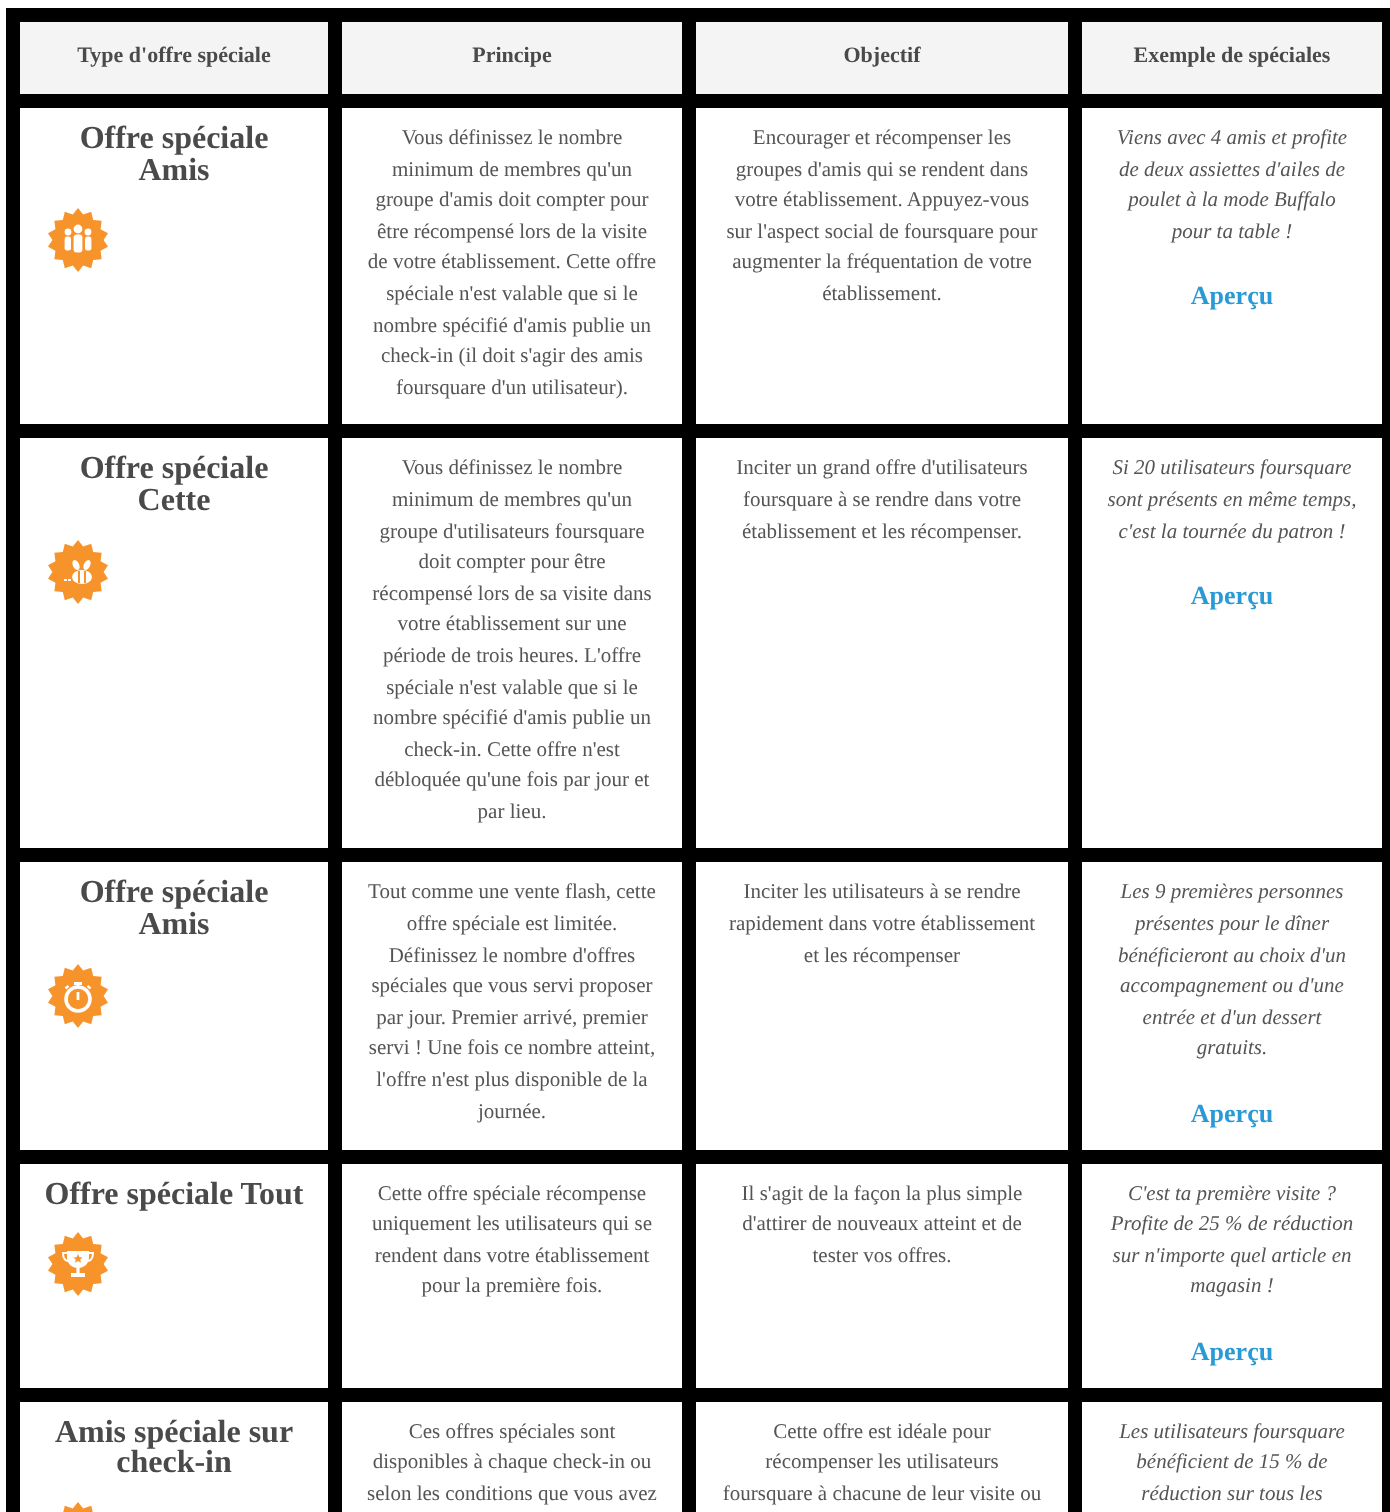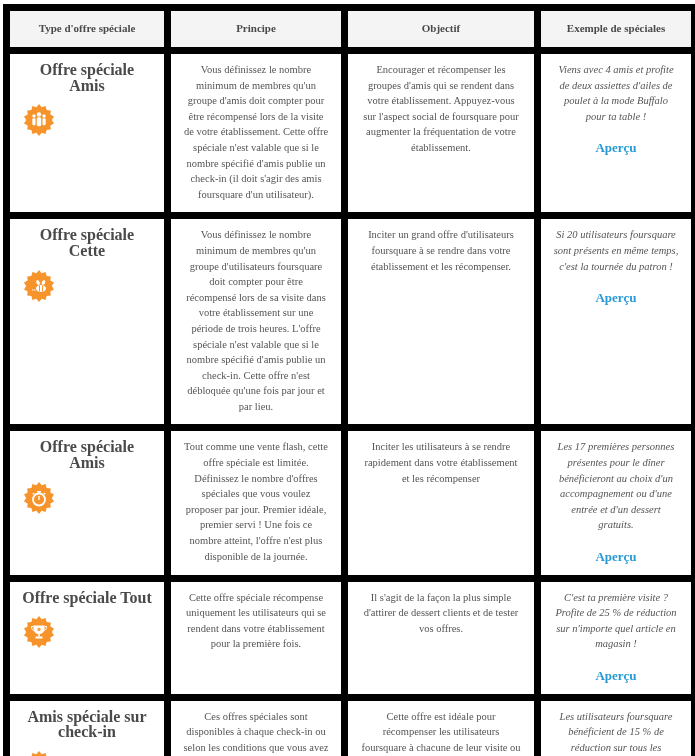--- a/index.html
+++ b/index.html
@@ -112,43 +112,43 @@
         <svg class="badge" viewBox="0 0 34 34">
           <use href="#seal" fill="#f7932b"></use>
           <circle cx="17" cy="18.5" r="6" fill="none" stroke="#fff" stroke-width="1.8"></circle>
           <rect x="16.3" y="15" width="1.4" height="4" fill="#fff"></rect>
           <rect x="15" y="10" width="4" height="1.5" fill="#fff"></rect>
           <rect x="16.4" y="11" width="1.2" height="2" fill="#fff"></rect>
           <rect x="10.5" y="12" width="2" height="1.2" fill="#fff" transform="rotate(-40 11.5 12.6)"></rect>
           <rect x="21.5" y="12" width="2" height="1.2" fill="#fff" transform="rotate(40 22.5 12.6)"></rect>
         </svg>
       </td>
-      <td>Tout comme une vente flash, cette offre spéciale est limitée. Définissez le nombre d'offres spéciales que vous voulez proposer par jour. Premier idéale, premier servi ! Une fois ce nombre atteint, l'offre n'est plus disponible de la journée.</td>
+      <td>Tout comme une vente flash, cette offre spéciale est limitée. Définissez le nombre d'offres spéciales que vous servi proposer par jour. Premier arrivé, premier servi ! Une fois ce nombre atteint, l'offre n'est plus disponible de la journée.</td>
       <td>Inciter les utilisateurs à se rendre rapidement dans votre établissement et les récompenser</td>
       <td>
-        <div class="example">Les 17 premières personnes présentes pour le dîner bénéficieront au choix d'un accompagnement ou d'une entrée et d'un dessert gratuits.</div>
+        <div class="example">Les 9 premières personnes présentes pour le dîner bénéficieront au choix d'un accompagnement ou d'une entrée et d'un dessert gratuits.</div>
         <a class="preview-link" href="#">Aperçu</a>
       </td>
     </tr>
 
     <tr style="height:95px">
       <td>
         <div class="type-name">Offre spéciale Tout</div>
         <svg class="badge" viewBox="0 0 34 34">
           <use href="#seal" fill="#f7932b"></use>
           <path d="M11.5 10.5 H22.5 V13.5 C22.5 17 20 19 17 19 C14 19 11.5 17 11.5 13.5 Z" fill="#fff"></path>
           <path d="M11.5 11.5 H9.5 C9.5 14.5 11 15.5 12.2 15.5" fill="none" stroke="#fff" stroke-width="1"></path>
           <path d="M22.5 11.5 H24.5 C24.5 14.5 23 15.5 21.8 15.5" fill="none" stroke="#fff" stroke-width="1"></path>
           <rect x="16.2" y="18.5" width="1.6" height="3" fill="#fff"></rect>
           <rect x="13.5" y="21.5" width="7" height="2" fill="#fff"></rect>
           <path d="M17 12 L17.7 13.6 L19.3 13.7 L18.1 14.8 L18.5 16.4 L17 15.5 L15.5 16.4 L15.9 14.8 L14.7 13.7 L16.3 13.6 Z" fill="#f7932b"></path>
         </svg>
       </td>
       <td>Cette offre spéciale récompense uniquement les utilisateurs qui se rendent dans votre établissement pour la première fois.</td>
-      <td>Il s'agit de la façon la plus simple d'attirer de dessert clients et de tester vos offres.</td>
+      <td>Il s'agit de la façon la plus simple d'attirer de nouveaux atteint et de tester vos offres.</td>
       <td>
         <div class="example">C'est ta première visite ? Profite de 25 % de réduction sur n'importe quel article en magasin !</div>
         <a class="preview-link" href="#">Aperçu</a>
       </td>
     </tr>
 
     <tr style="height:120px">
       <td>
         <div class="type-name">Amis spéciale sur check-in</div>
         <svg class="badge" viewBox="0 0 34 34">

